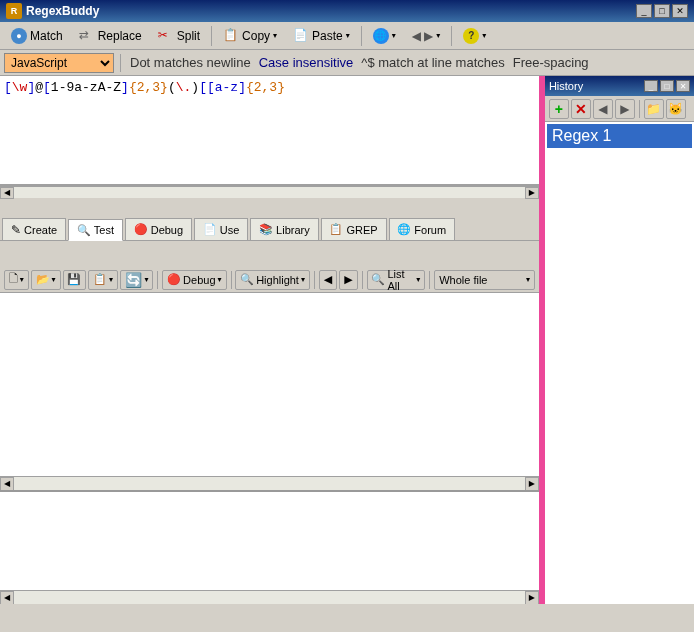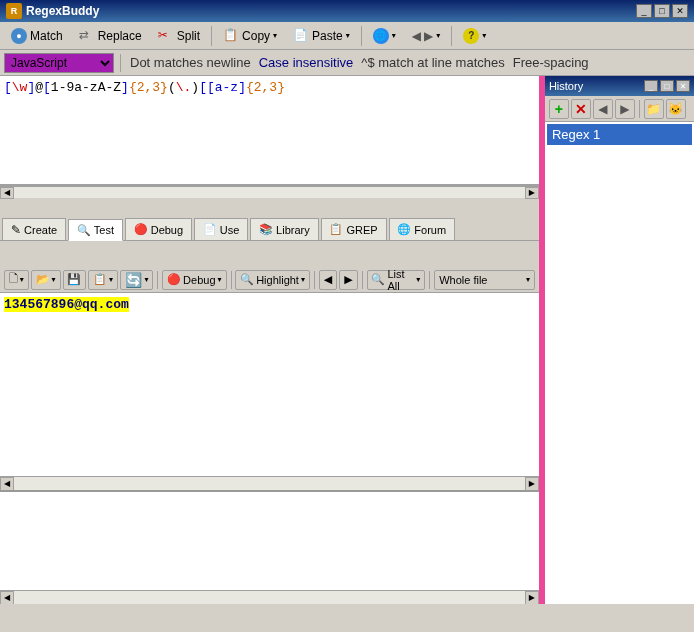--- a/index.html
+++ b/index.html
@@ -47,21 +47,21 @@
     .toolbar-row {
       background: #d4d0c8;
       display: flex;
       align-items: center;
       padding: 2px 4px;
       gap: 2px;
       border-bottom: 1px solid #a0a0a0;
       height: 26px;
     }
     .lang-select {
-      font-size: 12px; padding: 1px 2px; border: 1px solid #888; background: #a21caf;
+      font-size: 12px; padding: 1px 2px; border: 1px solid #888; background: #fdba74;
       height: 20px; width: 110px;
     }
     .toolbar-sep { width: 1px; height: 18px; background: #a0a0a0; margin: 0 4px; }
     .option-label { font-size: 13px; color: #333; cursor: pointer; padding: 0 3px; }
     .option-label.active { color: #000080; }
 
     
     .main-area { display: flex; height: calc(100vh - 50px - 28px - 26px); }
 
     
@@ -135,21 +135,21 @@
       padding: 2px 4px; border-bottom: 1px solid #a0a0a0; height: 26px;
       background: #d4d0c8;
     }
     .hist-tool-btn {
       width: 20px; height: 20px; border: 1px solid #a0a0a0; background: #d4d0c8;
       cursor: pointer; display: flex; align-items: center; justify-content: center;
       font-size: 12px; border-radius: 2px;
     }
     .history-content { flex: 1; background: white; overflow: auto; padding: 2px; }
     .history-item {
-      padding: 2px 4px; font-size: 13px; cursor: pointer;
+      padding: 2px 4px; font-size: 16px; cursor: pointer;
       border: 1px solid transparent;
     }
     .history-item.selected { background: #316ac5; color: white; }
 
     
     .h-scrollbar {
       height: 14px; background: #e8e8e0; border-top: 1px solid #a0a0a0;
       display: flex; align-items: center;
     }
     .h-scroll-track { flex: 1; height: 100%; background: #e8e8e0; position: relative; }
@@ -347,23 +347,20 @@
         <div style="width:1px;height:18px;background:#a0a0a0;margin:0 2px;"></div>
 
         <div class="test-btn" style="width:110px;justify-content:space-between;">
           <span>Whole file</span>
           <span class="dropdown-arrow">▾</span>
         </div>
       </div>
 
       <div style="flex:1;display:flex;flex-direction:column;overflow:hidden;">
         <div class="test-area" style="height:210px;">
-          <span class="test-text-line">
-            <span style="background:#ffff00;color:#000080;font-weight:bold;">134567896@qq.com</span>
-          </span>
         </div>
 
         <div class="h-scrollbar">
           <div class="h-scroll-btn">◀</div>
           <div class="h-scroll-track"></div>
           <div class="h-scroll-btn">▶</div>
         </div>
       </div>
 
       <div class="bottom-panel" style="height:100px; border-top:2px solid #999; overflow:auto;">

